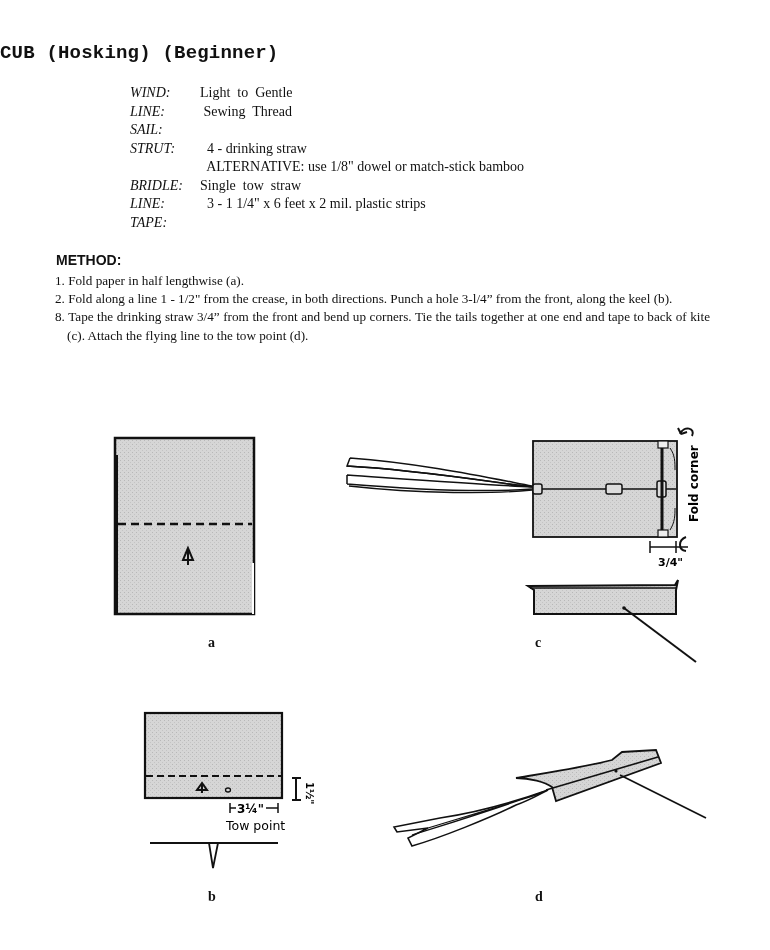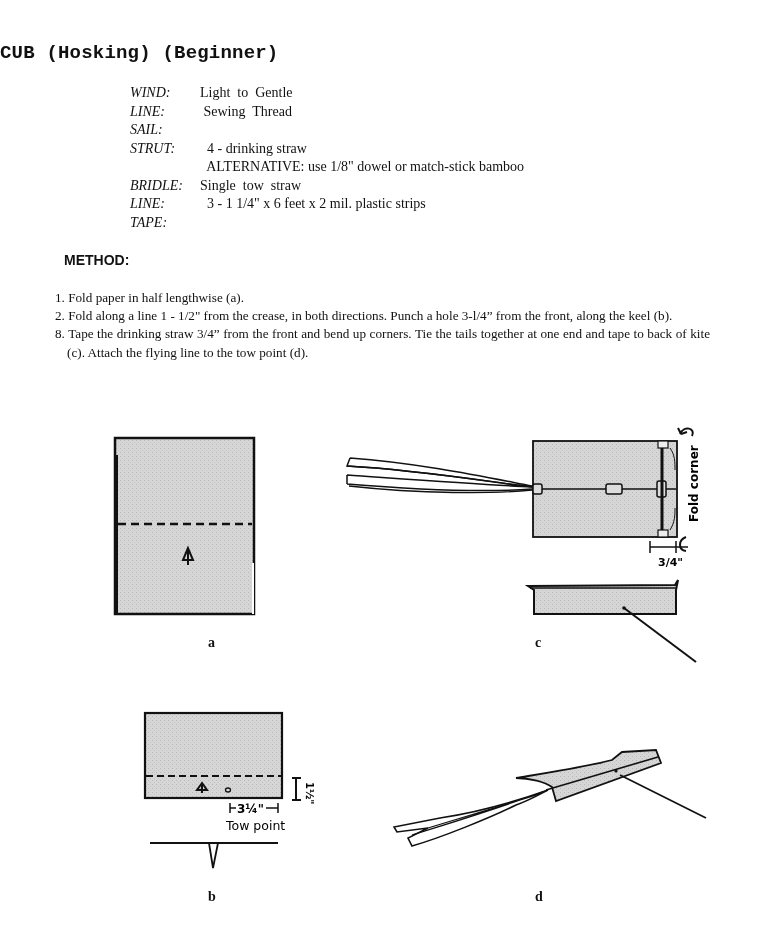--- a/index.html
+++ b/index.html
@@ -8,23 +8,23 @@
     position: absolute; left: 0; width: 770px; top: 42px; 
     font-family: Liberation Mono, monospace; font-weight: bold; font-size: 19px;
     letter-spacing: 0.2px;
   }
   .specs { position: absolute; left: 130px; top: 84px; font-family: "Liberation Serif", serif; font-size: 14px; line-height: 18.5px; }
   .spec-row { display: flex; white-space: pre; }
   .spec-label { width: 64px; text-align: left; padding-right: 6px; font-style: italic; }
   .spec-value { }
   .method-heading {
     position: absolute; left: 56px; top: 252px;
-    font-family: "Liberation Sans", sans-serif; font-weight: bold; font-size: 14px; margin-left: 8px;
+    font-family: "Liberation Sans", sans-serif; font-weight: bold; font-size: 14px;
   }
-  .steps { position: absolute; left: 55px; top: 289px; width: 655px; font-family: "Liberation Serif", serif; font-size: 13.2px; line-height: 18.2px; text-align: justify; }
+  .steps { position: absolute; left: 55px; top: 272px; width: 655px; font-family: "Liberation Serif", serif; font-size: 13.2px; line-height: 18.2px; text-align: justify; }
   .step { padding-left: 12px; text-indent: -12px; }
   .fig-label { position: absolute; font-family: "Liberation Serif", serif; font-weight: bold; font-size: 14px; }
   svg.fig { position: absolute; left: 0; top: 0; }
   .hand { font-family: "DejaVu Sans", sans-serif; font-weight: bold; }
 </style>
 </head>
 <body>
 
 <div class="title">CUB  (Hosking)  (Beginner)</div>
 

